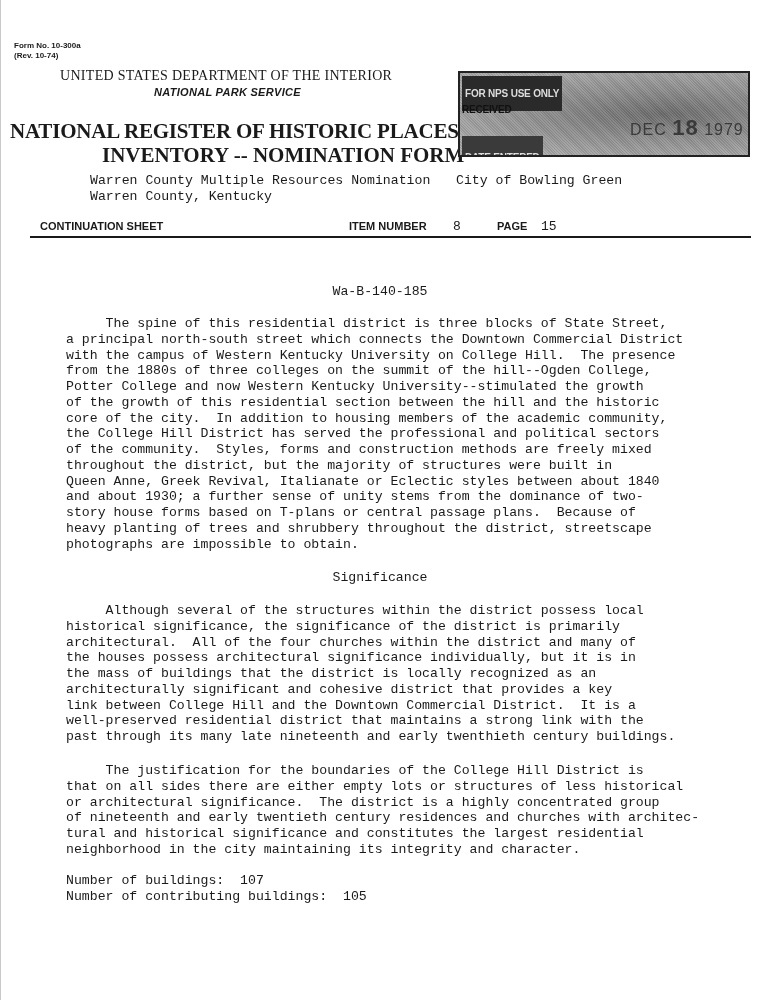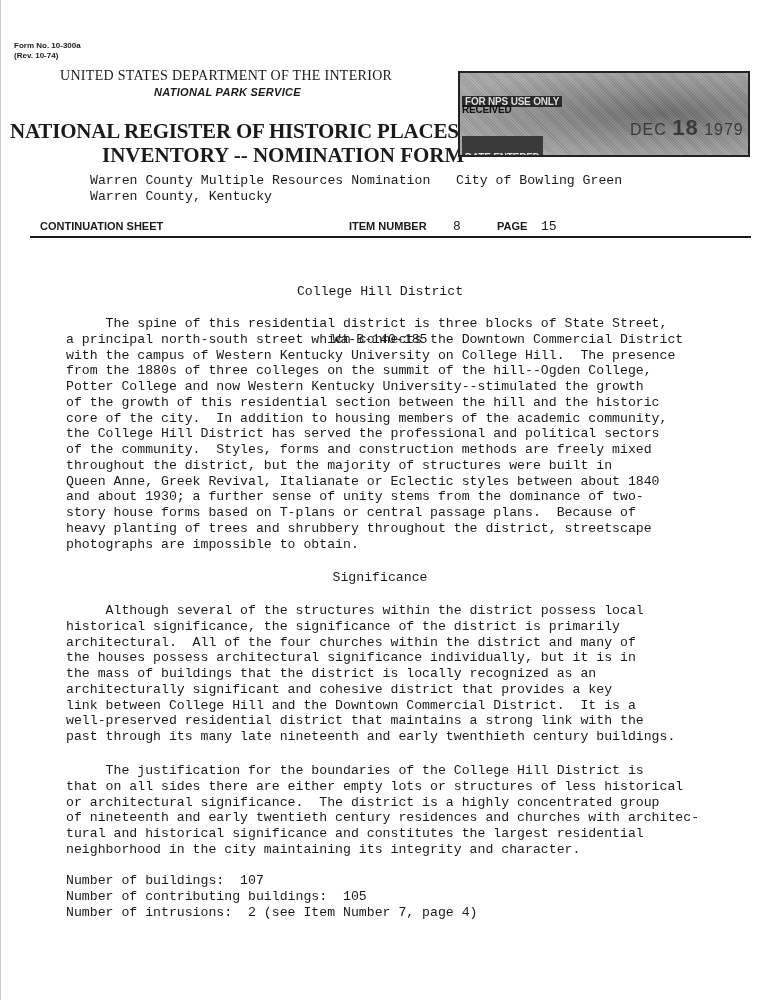--- a/index.html
+++ b/index.html
@@ -22,21 +22,21 @@
       background:
         radial-gradient(ellipse at 70% 50%, #6d6d6d 0%, #8d8d8d 40%, #a9a9a9 80%),
         #999;
       overflow: hidden;
     }
     .nps-box::after {
       content: ""; position: absolute; inset: 0;
       background-image: repeating-linear-gradient(45deg, rgba(255,255,255,0.08) 0 1px, rgba(0,0,0,0.08) 1px 2px);
     }
     .nps-lbl { position: absolute; left: 2px; font-size: 10px; font-weight: 900; color: #111; z-index: 1; letter-spacing: -0.2px; }
-    .nps-lbl.a { top: 3px; background: #2a2a2a; color: #ddd; padding: 0 3px; margin-top: 20px; }
+    .nps-lbl.a { top: 3px; background: #2a2a2a; color: #ddd; padding: 12px 3px; }
     .nps-lbl.b { top: 31px; }
     .nps-lbl.c { top: 63px; background: #3a3a3a; color: #ddd; padding: 16px 3px; }
     .stamp { position: absolute; left: 170px; top: 42px; font-size: 16px; color: #3a3a3a; z-index: 1; letter-spacing: 1px; font-family: "Liberation Sans", sans-serif; }
     .stamp .day { font-size: 22px; font-weight: bold; }
     .sub-left { position: absolute; left: 90px; top: 173px; font-size: 13.2px; line-height: 16px; white-space: pre; }
     .sub-right { position: absolute; left: 456px; top: 173px; font-size: 13.2px; line-height: 16px; white-space: pre; }
     .cont-row { position: absolute; left: 40px; top: 218px; width: 710px; height: 16px; font-size: 11px; font-weight: bold; }
     .cont-row span { position: absolute; top: 2px; }
     .cont-row .num { font-family: "Liberation Mono", monospace; font-weight: normal; font-size: 13px; top: 1px; }
     .rule { position: absolute; left: 30px; top: 236px; width: 721px; height: 2px; background: #1a1a1a; }
@@ -76,25 +76,24 @@
 <div class="cont-row sans">
   <span style="left:0">CONTINUATION SHEET</span>
   <span style="left:309px">ITEM NUMBER</span>
   <span class="num" style="left:413px">8</span>
   <span style="left:457px">PAGE</span>
   <span class="num" style="left:501px">15</span>
 </div>
 <div class="rule"></div>
 
 <div class="heading mono" style="left:280px; top:252px; width:200px;">
-  <div>College Hill District</div>
   <div>Wa-B-140-185</div>
 </div>
 
 <div class="para mono" style="top:316px;" id="desc"><div>     The spine of this residential district is three blocks of State Street,</div><div>a principal north-south street which connects the Downtown Commercial District</div><div>with the campus of Western Kentucky University on College Hill.  The presence</div><div>from the 1880s of three colleges on the summit of the hill--Ogden College,</div><div>Potter College and now Western Kentucky University--stimulated the growth</div><div>of the growth of this residential section between the hill and the historic</div><div>core of the city.  In addition to housing members of the academic community,</div><div>the College Hill District has served the professional and political sectors</div><div>of the community.  Styles, forms and construction methods are freely mixed</div><div>throughout the district, but the majority of structures were built in</div><div>Queen Anne, Greek Revival, Italianate or Eclectic styles between about 1840</div><div>and about 1930; a further sense of unity stems from the dominance of two-</div><div>story house forms based on T-plans or central passage plans.  Because of</div><div>heavy planting of trees and shrubbery throughout the district, streetscape</div><div>photographs are impossible to obtain.</div></div>
 
 <div class="heading mono" style="left:280px; top:570px; width:200px;">Significance</div>
 
 <div class="para mono" style="top:603px;" id="sig"><div>     Although several of the structures within the district possess local</div><div>historical significance, the significance of the district is primarily</div><div>architectural.  All of the four churches within the district and many of</div><div>the houses possess architectural significance individually, but it is in</div><div>the mass of buildings that the district is locally recognized as an</div><div>architecturally significant and cohesive district that provides a key</div><div>link between College Hill and the Downtown Commercial District.  It is a</div><div>well-preserved residential district that maintains a strong link with the</div><div>past through its many late nineteenth and early twenthieth century buildings.</div></div>
 
 <div class="para mono" style="top:763px;" id="just"><div>     The justification for the boundaries of the College Hill District is</div><div>that on all sides there are either empty lots or structures of less historical</div><div>or architectural significance.  The district is a highly concentrated group</div><div>of nineteenth and early twentieth century residences and churches with architec-</div><div>tural and historical significance and constitutes the largest residential</div><div>neighborhood in the city maintaining its integrity and character.</div></div>
 
-<div class="para mono" style="top:873px;" id="counts"><div>Number of buildings:  107</div><div>Number of contributing buildings:  105</div><div>Number of intrusions:  2 (see Item Number 7, page 4)</div></div>
+<div class="para mono" style="top:873px;" id="counts"><div>Number of buildings:  107</div><div>Number of contributing buildings:  105</div></div>
 
 </body></html>

